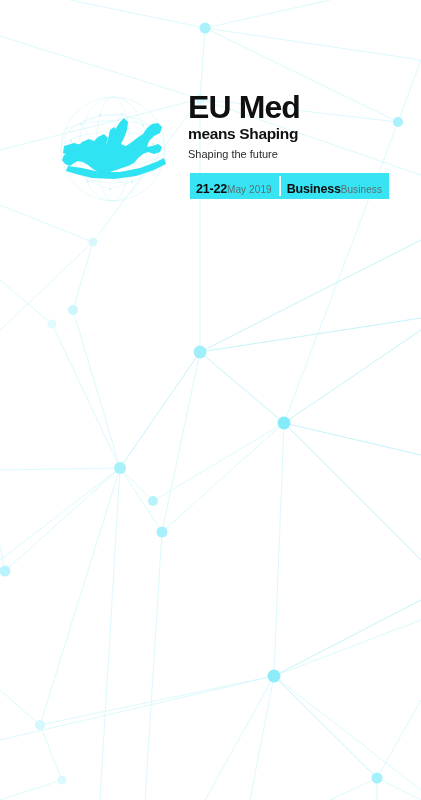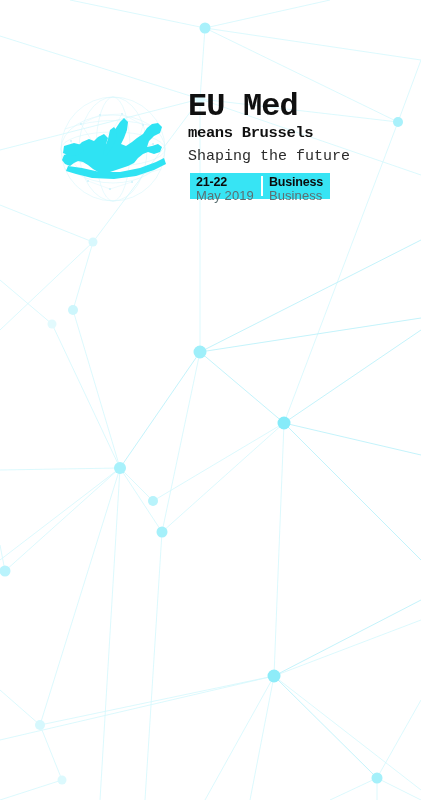--- a/index.html
+++ b/index.html
@@ -30,21 +30,20 @@
     pointer-events: none;
   }
 
   
   .lockup {
     position: absolute;
     left: 0;
     top: 72px;
     width: 410px;
     height: 140px;
-    font-family: Liberation Mono, monospace;
   }
 
   .globe-wrap {
     position: absolute;
     left: 48px;
     top: 12px;
     width: 130px;
     height: 130px;
   }
 
@@ -70,21 +69,21 @@
     font-weight: bold;
     letter-spacing: -0.35px;
     color: #111111;
     line-height: 1.1;
     margin: 3px 0 0 0;
     white-space: nowrap;
   }
 
   .tagline {
     margin: 5px 0 0 0;
-    font-size: 15px;
+    font-size: 11px;
     font-weight: normal;
     color: #2b2b2b;
     line-height: 1.3;
   }
   .tagline-line {
     display: block;
     white-space: nowrap;
   }
 
   
@@ -93,40 +92,39 @@
     left: 190px;
     top: 173px;
     height: 26px;
     background: #37e4f4;
     display: flex;
     align-items: stretch;
     padding: 0;
   }
   .badge-cell {
     display: flex;
-    flex-direction: column;
     justify-content: center;
     padding: 10px 7px 2px 6px;
   }
   .badge-divider {
     width: 2px;
     margin: 3px 0;
     background: #ffffff;
     flex: 0 0 auto;
   }
   .badge-strong {
     font-size: 12.5px;
     font-weight: bold;
     color: #0b0b0b;
     line-height: 1.0;
     letter-spacing: -0.2px;
     white-space: nowrap;
   }
   .badge-weak {
-    font-size: 13px;
+    font-size: 10px;
     font-weight: normal;
     color: #5c6f72;
     line-height: 1.15;
     letter-spacing: 0.1px;
     margin-top: 1px;
     white-space: nowrap;
   }
 </style>
 </head>
 <body>
@@ -259,21 +257,21 @@
              L35,78 L30,77 L26,79 L22,82 L17,80 L14,76 Z"></path>
         <path fill="#2fe3f3" d="M62,46 L66,43 L69,47 L68,55 L65,62 L61,68 L58,72 L55,70 L57,63 L60,55 Z"></path>
         <path fill="#2fe3f3" d="M16,62 L26,59 L34,61 L36,67 L30,71 L22,72 L15,69 Z"></path>
         <path fill="#2fe3f3" d="M20,82 L34,84 L52,88 L72,88 L92,84 L108,78 L116,74 L118,80
              L106,86 L88,92 L66,95 L44,94 L28,90 L18,87 Z"></path>
       </svg>
     </div>
 
     <div class="brand-block">
       <div class="brand-title">EU Med</div>
-      <div class="brand-sub">means Brussels</div>
+      <div class="brand-sub">means Shaping</div>
       <div class="tagline">
         <span class="tagline-line">Shaping the future</span>
       </div>
     </div>
   </div>
 
   <div class="badge">
     <div class="badge-cell">
       <span class="badge-strong">21-22</span>
       <span class="badge-weak">May 2019</span>

